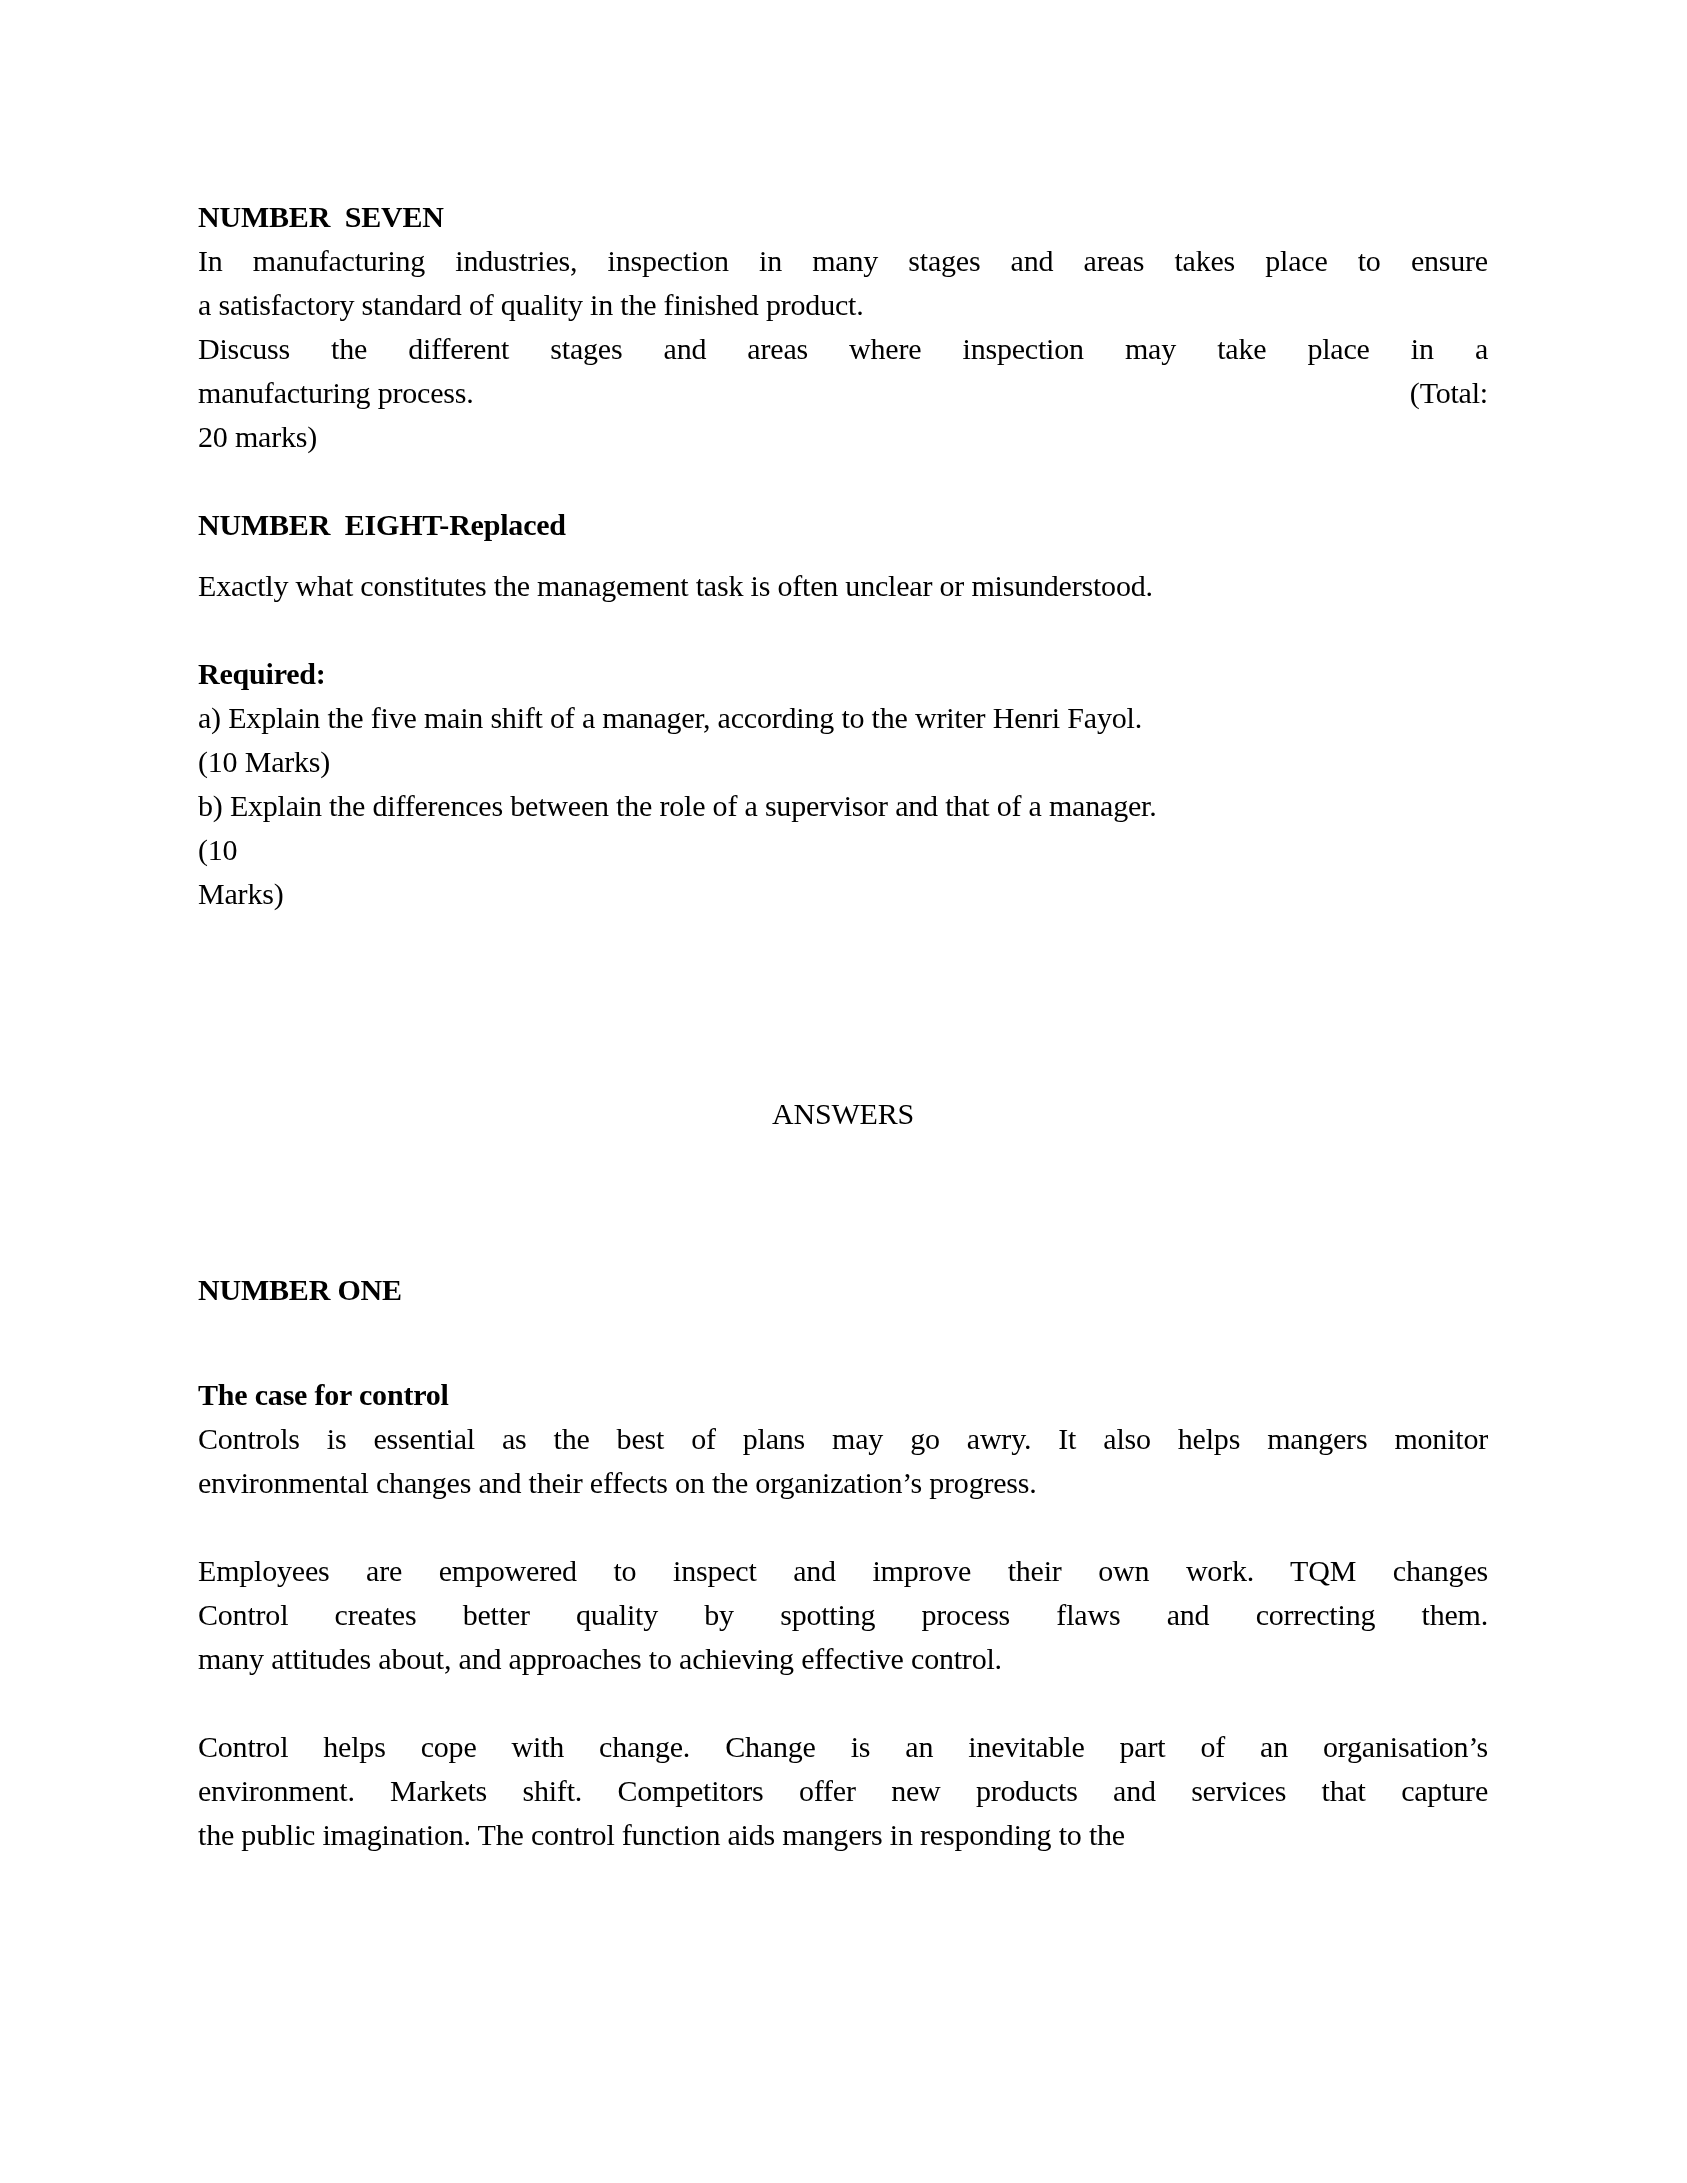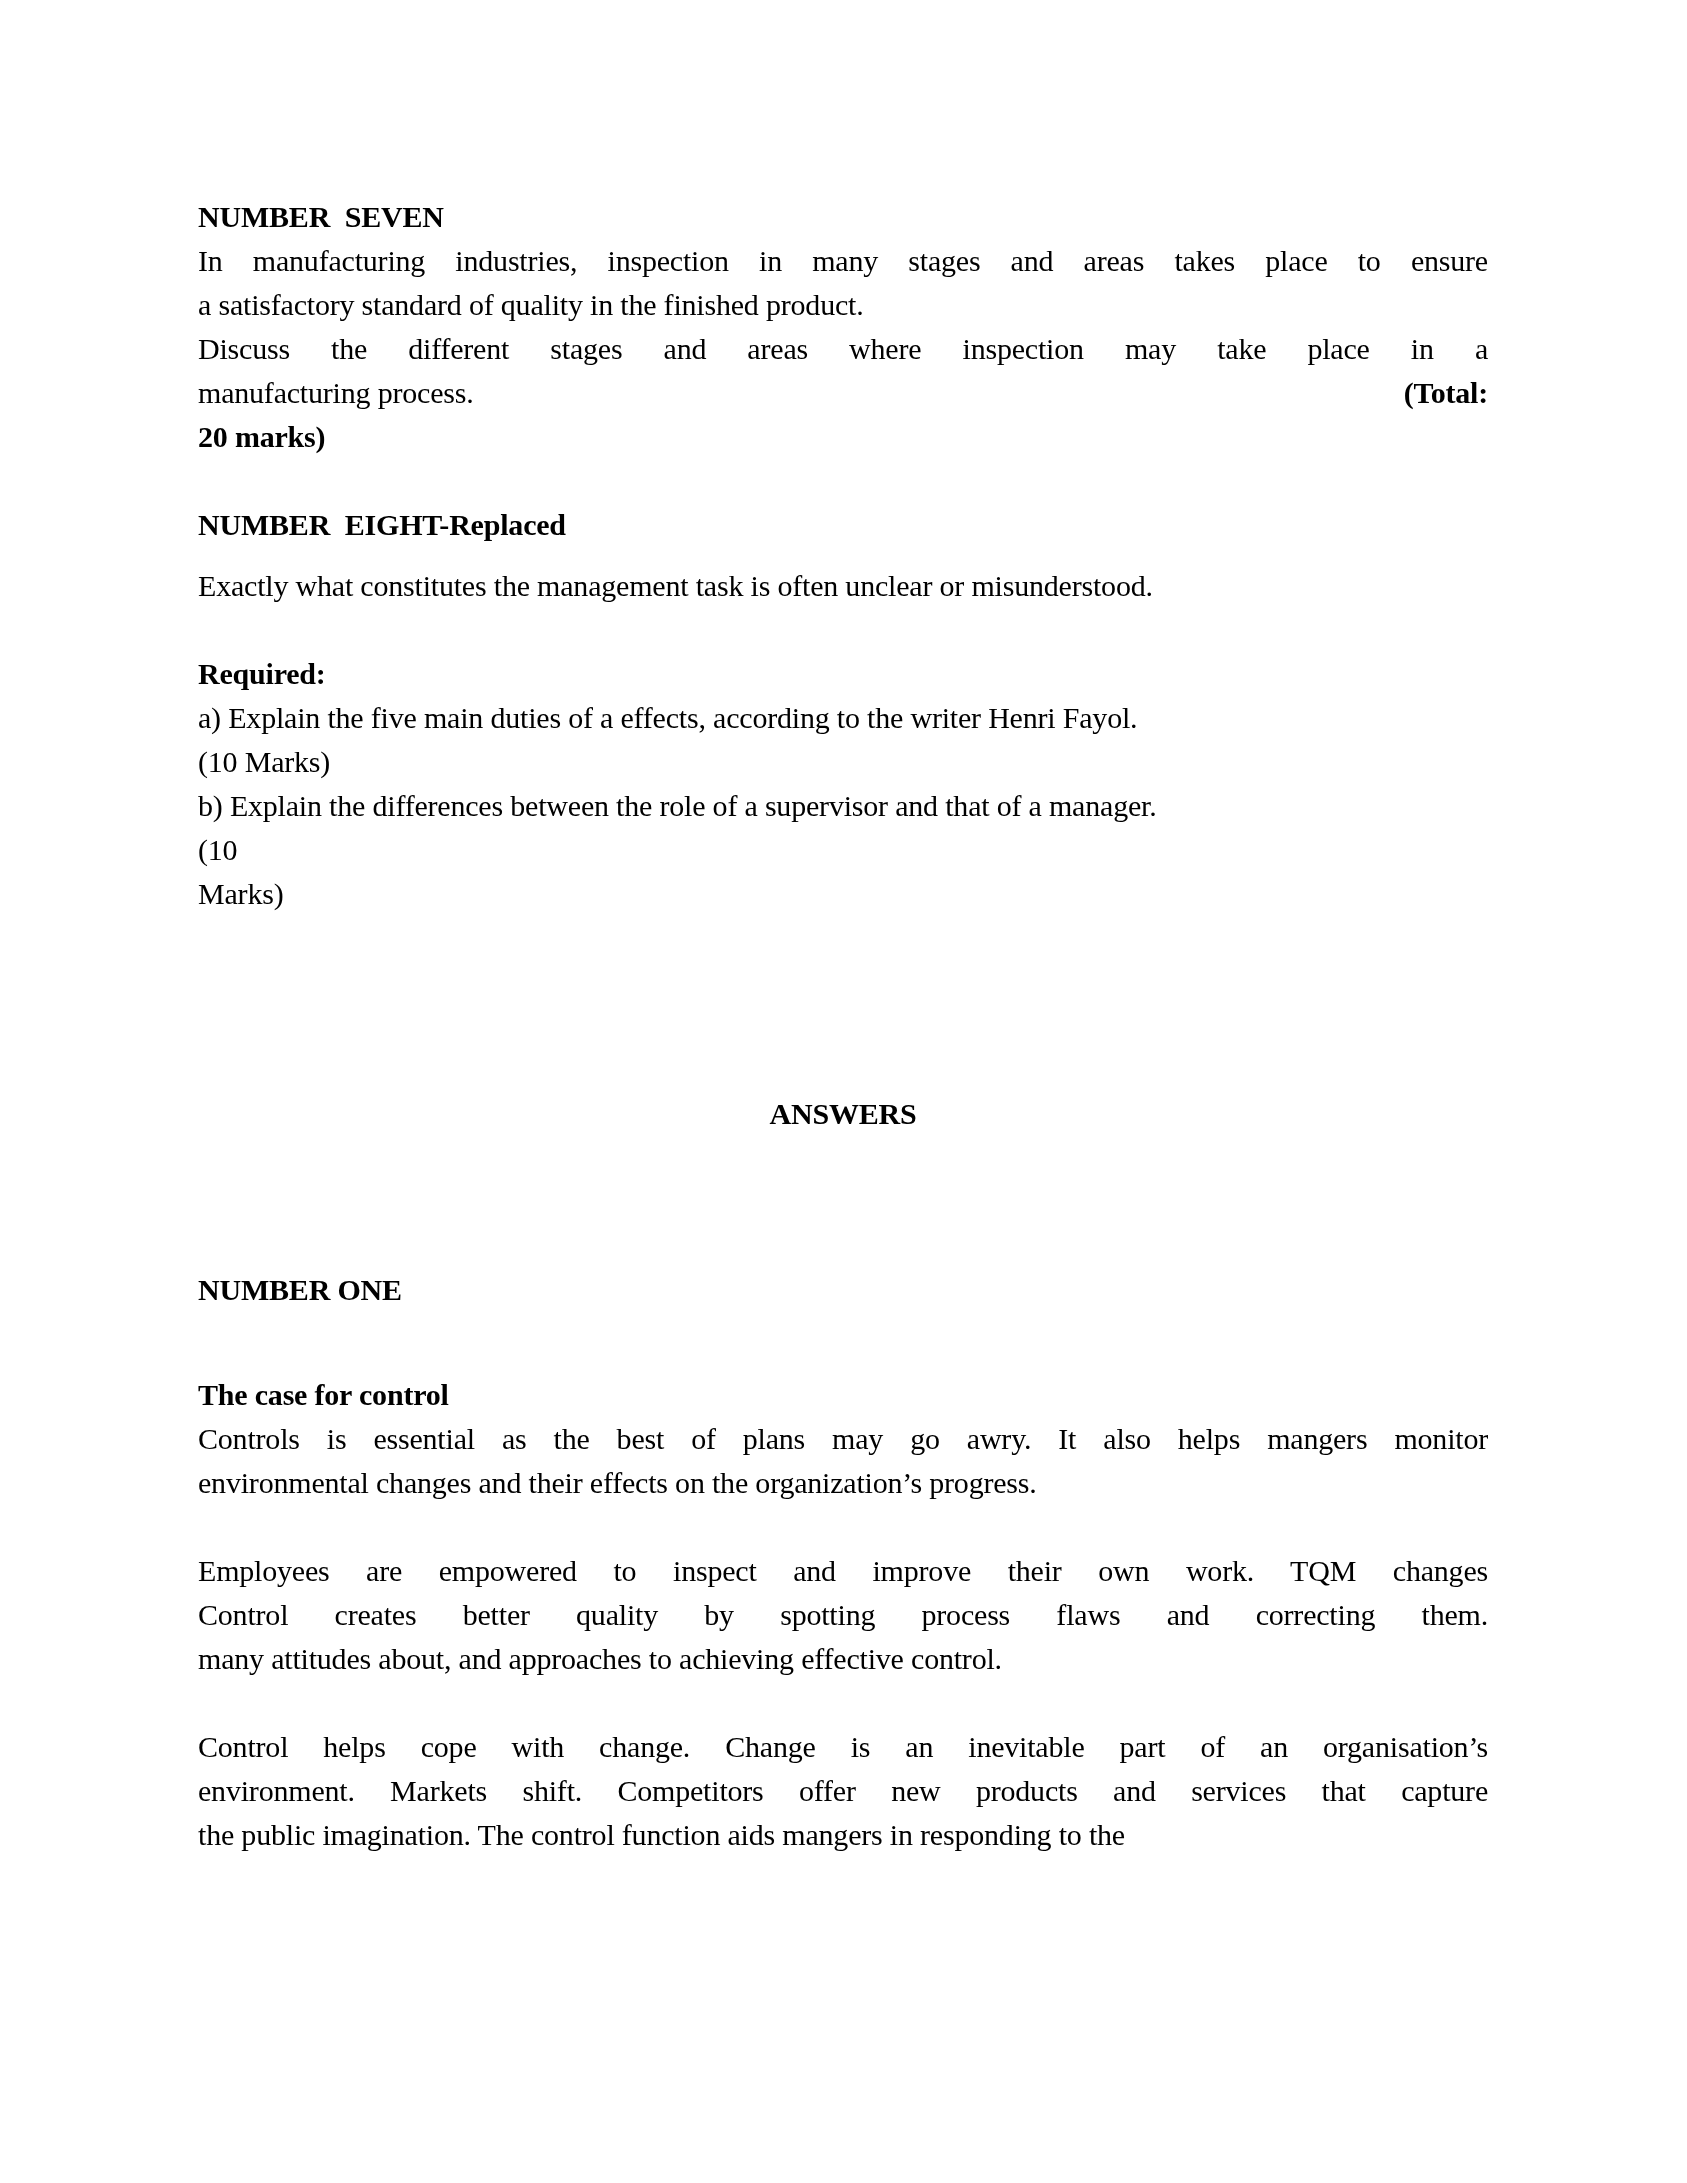--- a/index.html
+++ b/index.html
@@ -25,21 +25,21 @@
   }
   .line {
     font-size: 30px;
     line-height: 44px;
     height: 44px;
     overflow: hidden;
     letter-spacing: -0.2px;
     text-align: left;
   }
   .blank { height: 44px; }
-  .bold { font-weight: bold; }
+  .bold { font-weight: normal; }
   .heading, .heading-spaced {
     font-weight: bold;
     white-space: pre;
   }
   .heading-spaced { margin-bottom: 17px; }
   .justify {
     text-align: justify;
     text-align-last: justify;
     text-justify: inter-word;
   }
@@ -71,21 +71,21 @@
       <div class="line split">
         <span>manufacturing process.</span>
         <span class="bold">(Total:</span>
       </div>
       <div class="line left bold">20 marks)</div>
       <div class="line blank"></div>
       <div class="line heading-spaced">NUMBER  EIGHT-Replaced</div>
       <div class="line left">Exactly what constitutes the management task is often unclear or misunderstood.</div>
       <div class="line blank"></div>
       <div class="line heading">Required:</div>
-      <div class="line left">a) Explain the five main duties of a effects, according to the writer Henri Fayol.</div>
+      <div class="line left">a) Explain the five main shift of a manager, according to the writer Henri Fayol.</div>
       <div class="line right-short">(10 Marks)</div>
       <div class="line left">b) Explain the differences between the role of a supervisor and that of a manager.</div>
       <div class="line right-short">(10</div>
       <div class="line left">Marks)</div>
       <div class="line blank"></div>
       <div class="line blank"></div>
       <div class="line blank"></div>
       <div class="line blank"></div>
       <div class="line center bold">ANSWERS</div>
       <div class="line blank"></div>

